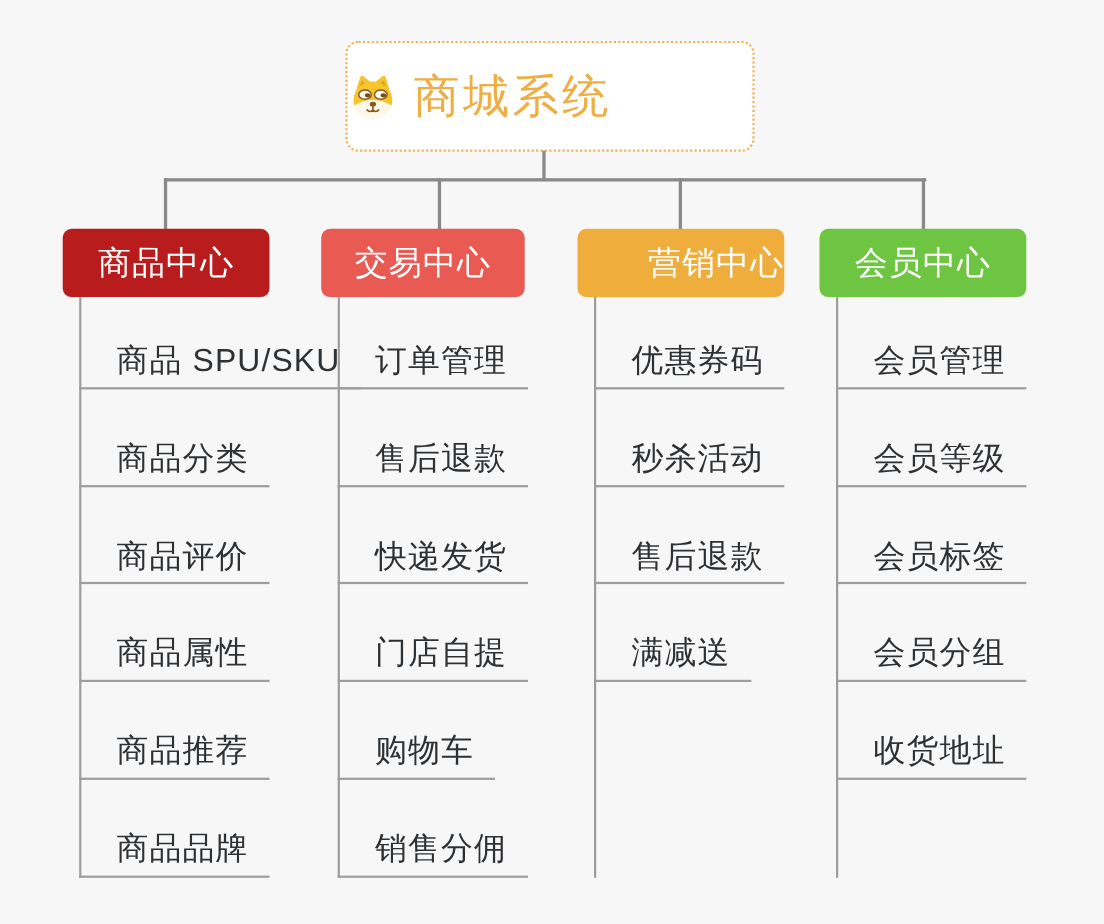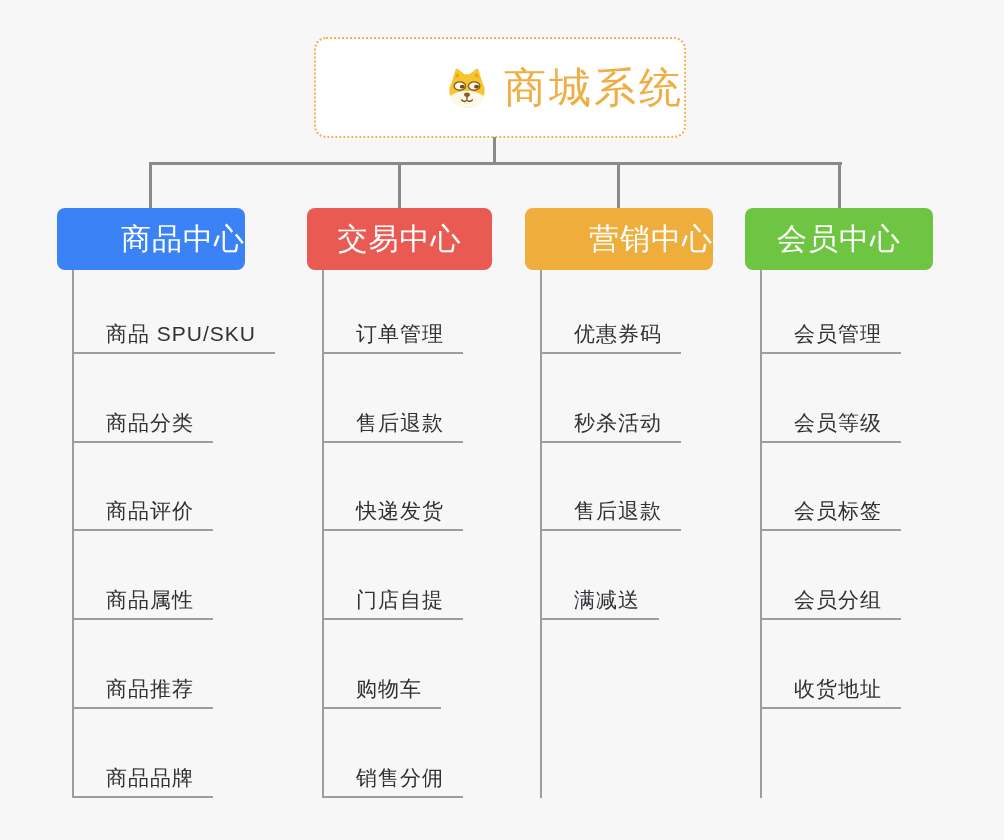--- a/index.html
+++ b/index.html
@@ -19,21 +19,21 @@
     overflow:hidden;
   }
   .canvas{position:absolute;left:0;top:0;width:1004px;height:840px;}
 
   
   .root-node{
     position:absolute;left:314px;top:37px;width:372px;height:101px;
     background:#ffffff;
     border:2px dotted var(--root-border);
     border-radius:12px;
-    display:flex;align-items:center;justify-content:flex-end;gap:14px;
+    display:flex;align-items:center;justify-content:flex-start;gap:14px;
   }
   .root-title{
     font-size:42px;letter-spacing:3px;color:var(--root-accent);
     line-height:1;white-space:nowrap;
   }
   .dog-icon{width:46px;height:42px;display:inline-flex;}
   .dog-icon svg{width:100%;height:100%;}
 
   
   .conn{position:absolute;background:var(--connector);}
@@ -41,21 +41,21 @@
   .conn-h{left:149px;top:162px;width:693px;height:3px;}
   .conn-stub{top:162px;width:3px;height:48px;}
   .conn-stub.s0{left:149px;}
   .conn-stub.s1{left:398px;}
   .conn-stub.s2{left:617px;}
   .conn-stub.s3{left:838px;}
 
   
   .branch{position:absolute;top:208px;height:600px;}
   .branch.b0{left:57px;width:230px;}
-  .branch.b1{left:307px;width:230px;}
+  .branch.b1{left:292px;width:230px;}
   .branch.b2{left:525px;width:230px;}
   .branch.b3{left:745px;width:230px;}
 
   .branch-head{
     width:188px;height:62px;border-radius:8px;
     display:flex;align-items:center;justify-content:center;
     color:#ffffff;font-size:30px;letter-spacing:1px;white-space:nowrap;
   }
   .branch.b1 .branch-head{width:185px;}
 
@@ -65,21 +65,21 @@
   }
 
   .leaves{
     position:absolute;left:15px;top:57px;list-style:none;
   }
   .leaf{
     height:88.8px;display:flex;align-items:flex-end;
   }
   .leaf-label{
     display:inline-block;white-space:nowrap;
-    font-size:21px;letter-spacing:1px;color:var(--leaf-text);
+    font-size:29px;letter-spacing:1px;color:var(--leaf-text);
     padding:0 19px 7px 34px;
     border-bottom:2px solid var(--leaf-line);
     line-height:1.1;
   }
 </style>
 </head>
 <body>
 
 <div class="canvas">
 
@@ -104,21 +104,21 @@
   </div>
 
   <div class="conn conn-root-v"></div>
   <div class="conn conn-h"></div>
   <div class="conn conn-stub s0"></div>
   <div class="conn conn-stub s1"></div>
   <div class="conn conn-stub s2"></div>
   <div class="conn conn-stub s3"></div>
 
   <section class="branch b0">
-    <div class="branch-head" style="background: #3b82f6; justify-content: flex-end;">
+    <div class="branch-head" style="background: #b91c1c;">
       <span>商品中心</span>
     </div>
     <div class="branch-line"></div>
     <ul class="leaves">
       <li class="leaf">
           <span class="leaf-label">商品 SPU/SKU</span>
         </li>
       <li class="leaf">
           <span class="leaf-label">商品分类</span>
         </li>

